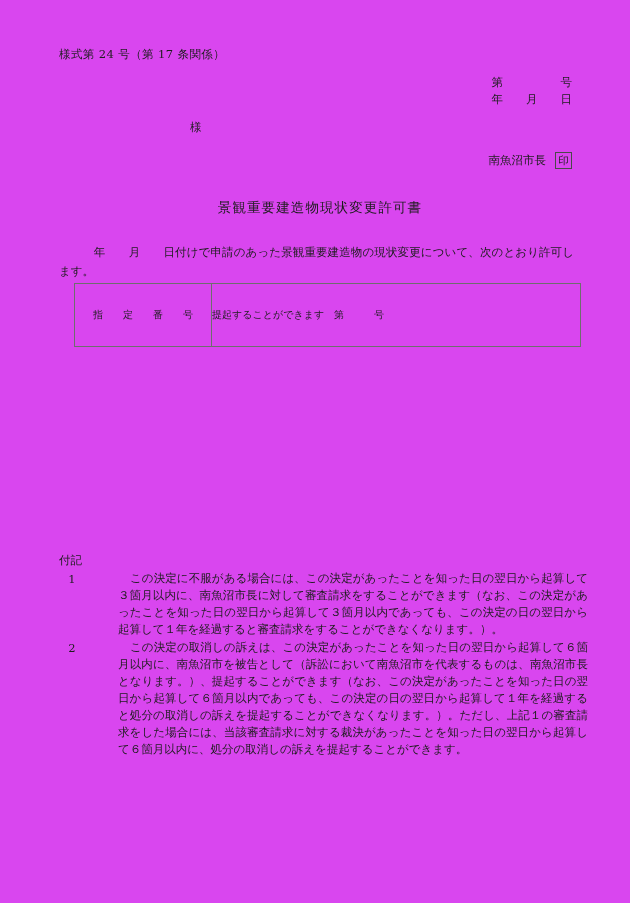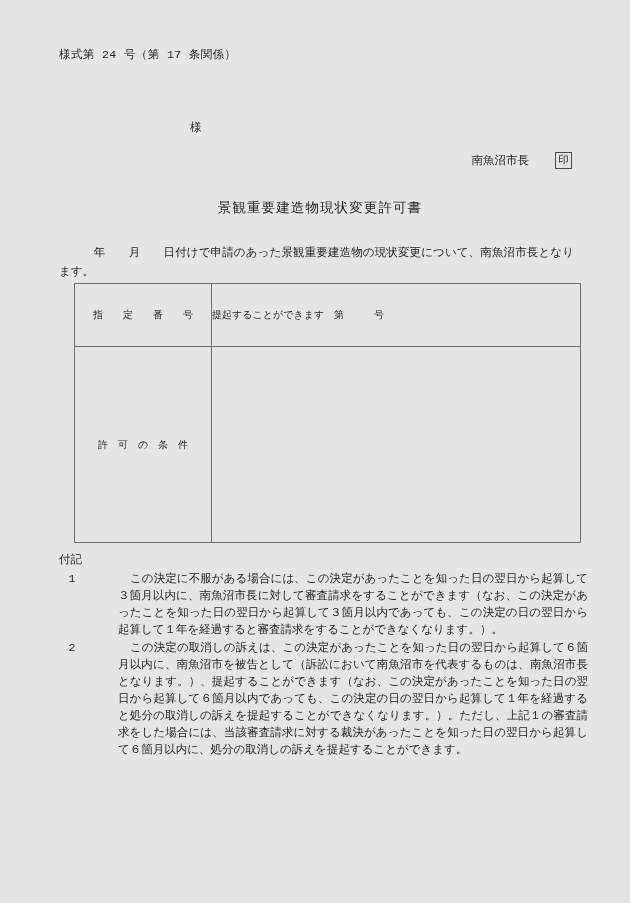--- a/index.html
+++ b/index.html
@@ -11,22 +11,21 @@
     width: 630px;
     height: 903px;
     position: relative;
     font-family: "DejaVu Serif", "Liberation Serif", serif;
     color: #1d1d1d;
     overflow: hidden;
   }
   .page {
     position: absolute;
     inset: 0;
-    background: #e5e5e5;
-    font-family: Liberation Mono, monospace;
+    background: #d946ef;
   }
 
   
   .form-no {
     position: absolute;
     left: 59px;
     top: 47px;
     font-size: 11.5px;
     letter-spacing: 0.4px;
     white-space: nowrap;
@@ -55,21 +54,21 @@
   }
 
   
   .issuer {
     position: absolute;
     right: 58px;
     top: 152px;
     font-size: 11.5px;
     display: flex;
     align-items: center;
-    gap: 26px;
+    gap: 9px;
     white-space: nowrap;
   }
   .seal-box {
     display: inline-flex;
     align-items: center;
     justify-content: center;
     width: 17px;
     height: 17px;
     border: 1px solid #4a4a4a;
     font-size: 10.5px;
@@ -163,46 +162,46 @@
     margin-left: 33px;
   }
 </style>
 </head>
 <body>
 
 <div class="page">
 
   <div class="form-no">様式第 24 号（第 17 条関係）</div>
 
+  <div class="doc-meta">
+    <div class="meta-line">第　　　　　号</div>
+    <div class="meta-line">年　　月　　日</div>
+  </div>
 
   <div class="addressee">様</div>
 
   <div class="issuer">
     <span>南魚沼市長</span>
     <span class="seal-box">印</span>
   </div>
 
   <div class="doc-title">景観重要建造物現状変更許可書</div>
 
-  <div class="body-para">　　　年　　月　　日付けで申請のあった景観重要建造物の現状変更について、南魚沼市長となります。</div>
+  <div class="body-para">　　　年　　月　　日付けで申請のあった景観重要建造物の現状変更について、次のとおり許可します。</div>
 
   <table class="form-table">
     <colgroup>
       <col class="col-label">
       <col>
     </colgroup>
     <tbody>
       <tr class="row-sitei">
         <td class="cell-label">指　　定　　番　　号</td>
         <td class="cell-value">提起することができます　第　　　号</td>
       </tr>
-      <tr class="row-joken">
-        <td class="cell-label">許　可　の　条　件</td>
-        <td class="cell-value"></td>
-      </tr>
     </tbody>
   </table>
 
   <div class="notes">
     <div class="notes-heading">付記</div>
 
     <div class="note-item">
       <span class="note-num">1</span>
       <span class="note-text">この決定に不服がある場合には、この決定があったことを知った日の翌日から起算して３箇月以内に、南魚沼市長に対して審査請求をすることができます（なお、この決定があったことを知った日の翌日から起算して３箇月以内であっても、この決定の日の翌日から起算して１年を経過すると審査請求をすることができなくなります。）。</span>
     </div>

